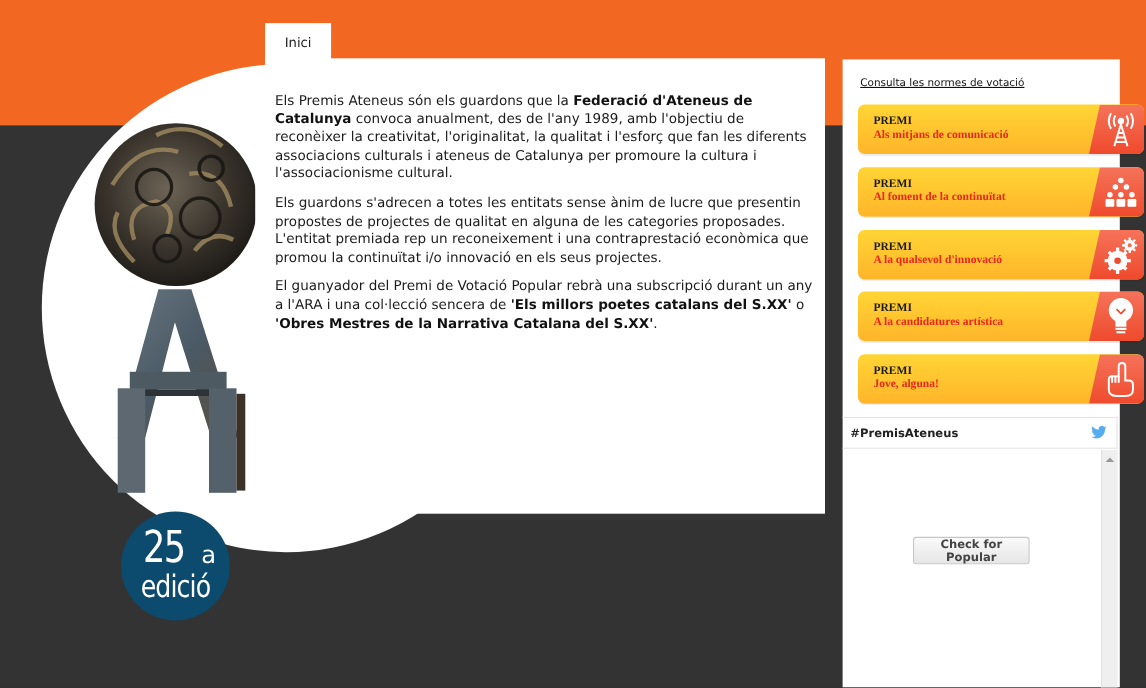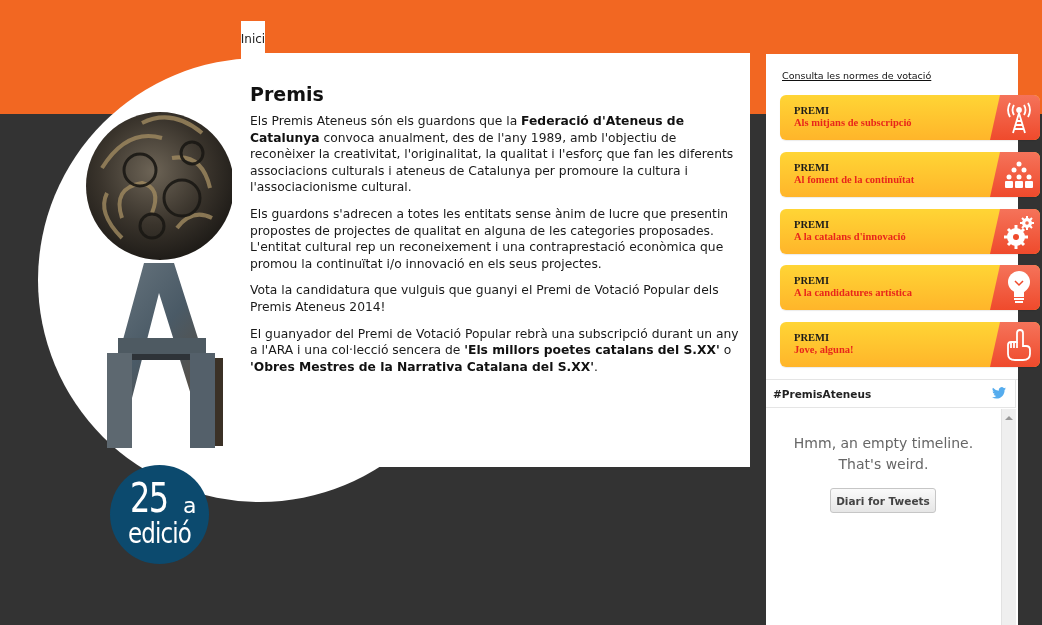--- a/index.html
+++ b/index.html
@@ -16,21 +16,21 @@
     }
     .circle {
       position: absolute; left: 38px; top: 58px; width: 444px; height: 444px;
       border-radius: 50%; background: #fff;
     }
     .panel {
       position: absolute; left: 241px; top: 53px; width: 509px; height: 414px;
       background: #fff;
     }
     .tab {
-      position: absolute; left: 241px; top: 21px; width: 24px; height: 34px;
+      position: absolute; left: 241px; top: 21px; width: 60px; height: 34px;
       background: #fff;
       font-size: 12px; color: #222;
       display: flex; align-items: center; justify-content: center;
       padding-top: 2px;
       cursor: pointer;
     }
     .statue {
       position: absolute; left: 82px; top: 98px; width: 150px; height: 352px;
     }
     .badge25 {
@@ -168,41 +168,37 @@
   <rect x="133" y="260" width="8" height="88" fill="#3b3126"></rect>
 </svg>
 
 <div class="badge25">
   <span class="num">25</span>
   <span class="sup">a</span>
   <span class="ed">edició</span>
 </div>
 
 <div class="content">
-  <h1>Premis</h1>
   <p>
     <span>Els Premis Ateneus són els guardons que la </span><b>Federació d'Ateneus de Catalunya</b><span> convoca anualment, des de l'any 1989, amb l'objectiu de reconèixer la creativitat, l'originalitat, la qualitat i l'esforç que fan les diferents associacions culturals i ateneus de Catalunya per promoure la cultura i l'associacionisme cultural.</span>
   </p>
   <p>
-    <span>Els guardons s'adrecen a totes les entitats sense ànim de lucre que presentin propostes de projectes de qualitat en alguna de les categories proposades. L'entitat cultural rep un reconeixement i una contraprestació econòmica que promou la continuïtat i/o innovació en els seus projectes.</span>
-  </p>
-  <p>
-    <span>Vota la candidatura que vulguis que guanyi el Premi de Votació Popular dels Premis Ateneus 2014!</span>
+    <span>Els guardons s'adrecen a totes les entitats sense ànim de lucre que presentin propostes de projectes de qualitat en alguna de les categories proposades. L'entitat premiada rep un reconeixement i una contraprestació econòmica que promou la continuïtat i/o innovació en els seus projectes.</span>
   </p>
   <p>
     <span>El guanyador del Premi de Votació Popular rebrà una subscripció durant un any a l'ARA i una col·lecció sencera de </span><b>'Els millors poetes catalans del S.XX'</b><span> o </span><b>'Obres Mestres de la Narrativa Catalana del S.XX'</b><span>.</span>
   </p>
 </div>
 
 <div class="sidebar">
   <a class="rules-link">Consulta les normes de votació</a>
 
   <div class="card" style="top:41px">
     <span class="k1">PREMI</span>
-    <span class="k2">Als mitjans de subscripció</span>
+    <span class="k2">Als mitjans de comunicació</span>
     <div class="right">
       <svg width="26" height="34" viewBox="0 0 26 34" fill="none" stroke="#fff" stroke-width="1.8">
         <circle cx="13" cy="9" r="2" fill="#fff"></circle>
         <path d="M8 4 Q5 9 8 14"></path>
           <path d="M18 4 Q21 9 18 14"></path>
         <path d="M4 2 Q0 9 4 16"></path>
           <path d="M22 2 Q26 9 22 16"></path>
         <path d="M13 12 L7 32 M13 12 L19 32 M9 24 H17 M8 28 L18 28 M10 20 H16"></path>
       </svg>
     </div>
@@ -221,21 +217,21 @@
           <circle cx="25" cy="16" r="2.5"></circle>
         <rect x="1" y="20" width="8" height="7" rx="1"></rect>
           <rect x="11" y="20" width="8" height="7" rx="1"></rect>
           <rect x="21" y="20" width="8" height="7" rx="1"></rect>
       </svg>
     </div>
   </div>
 
   <div class="card" style="top:155px">
     <span class="k1">PREMI</span>
-    <span class="k2">A la catalans d'innovació</span>
+    <span class="k2">A la qualsevol d'innovació</span>
     <div class="right">
       <svg width="30" height="34" viewBox="0 0 30 34" fill="#fff">
         <circle cx="12" cy="22" r="9"></circle>
         <g stroke="#fff" stroke-width="3">
             <path d="M12 10 V34 M0 22 H24 M4 14 L20 30 M4 30 L20 14"></path>
           </g>
         <circle cx="12" cy="22" r="3" fill="#ef4a2c"></circle>
         <circle cx="23" cy="8" r="5"></circle>
         <g stroke="#fff" stroke-width="2">
             <path d="M23 1 V15 M16 8 H30 M18 3 L28 13 M18 13 L28 3"></path>
@@ -271,23 +267,19 @@
   </div>
 
   <div class="twitter">
     <div class="tw-head">
       <span class="tag">#PremisAteneus</span>
       <svg class="bird" width="14" height="12" viewBox="0 0 24 20" fill="#55acee">
         <path d="M24 2.4a9.8 9.8 0 0 1-2.8.8A4.9 4.9 0 0 0 23.3.4a9.9 9.9 0 0 1-3.1 1.2A4.9 4.9 0 0 0 11.8 6 14 14 0 0 1 1.7.9a4.9 4.9 0 0 0 1.5 6.6A4.9 4.9 0 0 1 1 6.9v.1a4.9 4.9 0 0 0 3.9 4.8 4.9 4.9 0 0 1-2.2.1 4.9 4.9 0 0 0 4.6 3.4A9.9 9.9 0 0 1 0 17.3 14 14 0 0 0 7.5 19.5c9.1 0 14-7.5 14-14v-.6A10 10 0 0 0 24 2.4z"></path>
       </svg>
     </div>
     <div class="tw-body">
-      <div class="tw-empty">
-        <div>Hmm, an empty timeline.</div>
-        <div>That's weird.</div>
-      </div>
-      <div class="tw-btn">Diari for Tweets</div>
+      <div class="tw-btn">Check for Popular</div>
     </div>
     <div class="tw-scroll">
       <span class="up"></span>
     </div>
   </div>
 </div>
 
 </body></html>

